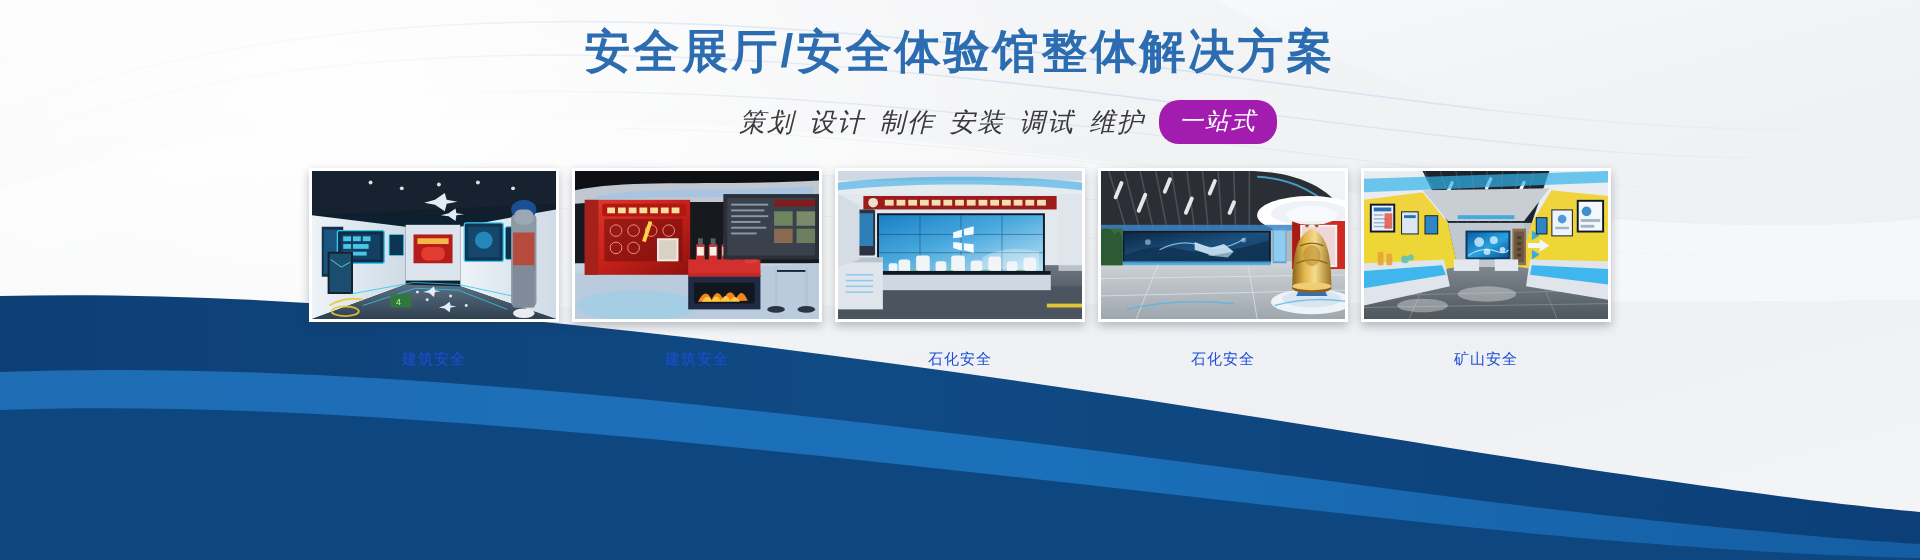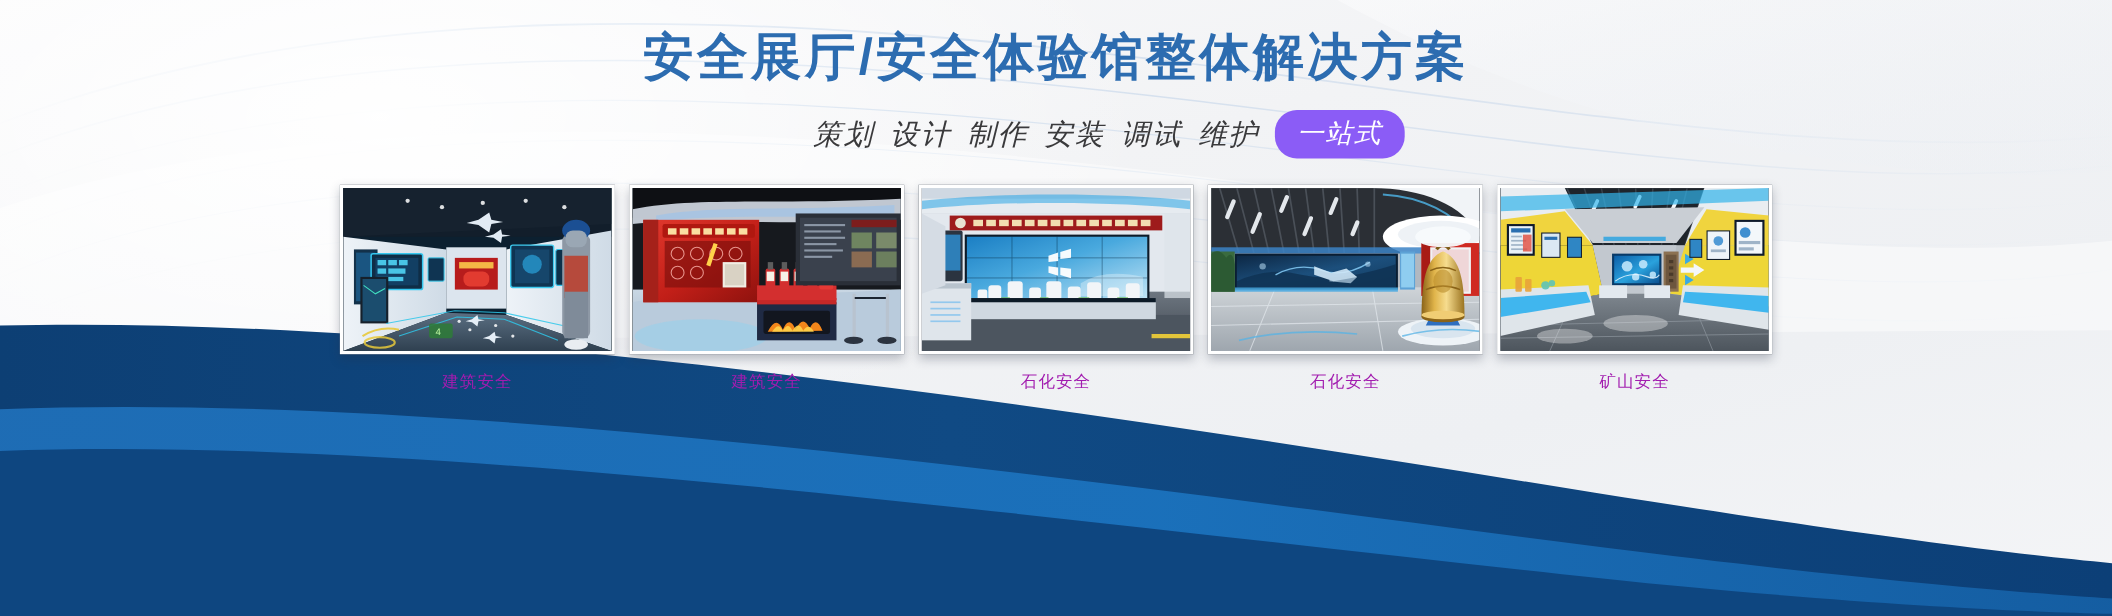--- a/index.html
+++ b/index.html
@@ -45,21 +45,21 @@
     margin-left:48px;
   }
   .subline {
     font-size:26px; font-style:italic; font-weight:500;
     color:#3a3a3c; letter-spacing:2px; white-space:nowrap;
   }
   .subline .kw { margin-right:14px; }
   .subline .kw:last-child { margin-right:0; }
   .pill {
     display:inline-flex; align-items:center; justify-content:center;
-    background:#8b5cf6; color:#ffffff;
+    background:#a21caf; color:#ffffff;
     font-size:24px; font-style:italic; font-weight:500;
     letter-spacing:2px;
     padding:5px 20px 7px; border-radius:20px;
     white-space:nowrap;
   }
 
   
   .cards {
     position:absolute; top:168px; left:0; width:100%;
     display:flex; justify-content:center; align-items:flex-start;
@@ -68,22 +68,22 @@
   .card { width:250px; display:flex; flex-direction:column; align-items:center; }
   .thumb {
     width:250px; height:154px;
     border:3px solid #ffffff;
     box-shadow:0 4px 9px rgba(40,50,70,.30);
     overflow:hidden; position:relative;
     background:#1b2733;
   }
   .thumb svg { display:block; width:100%; height:100%; }
   .caption {
-    margin-top:16px;
-    font-size:15px; color:#a21caf; letter-spacing:1px;
+    margin-top:28px;
+    font-size:15px; color:#1d4ed8; letter-spacing:1px;
     white-space:nowrap;
   }
 
   
   .footwave { position:absolute; left:0; bottom:0; width:100%; height:300px; z-index:4; }
 </style>
 </head>
 <body>
 
 <div id="banner">

